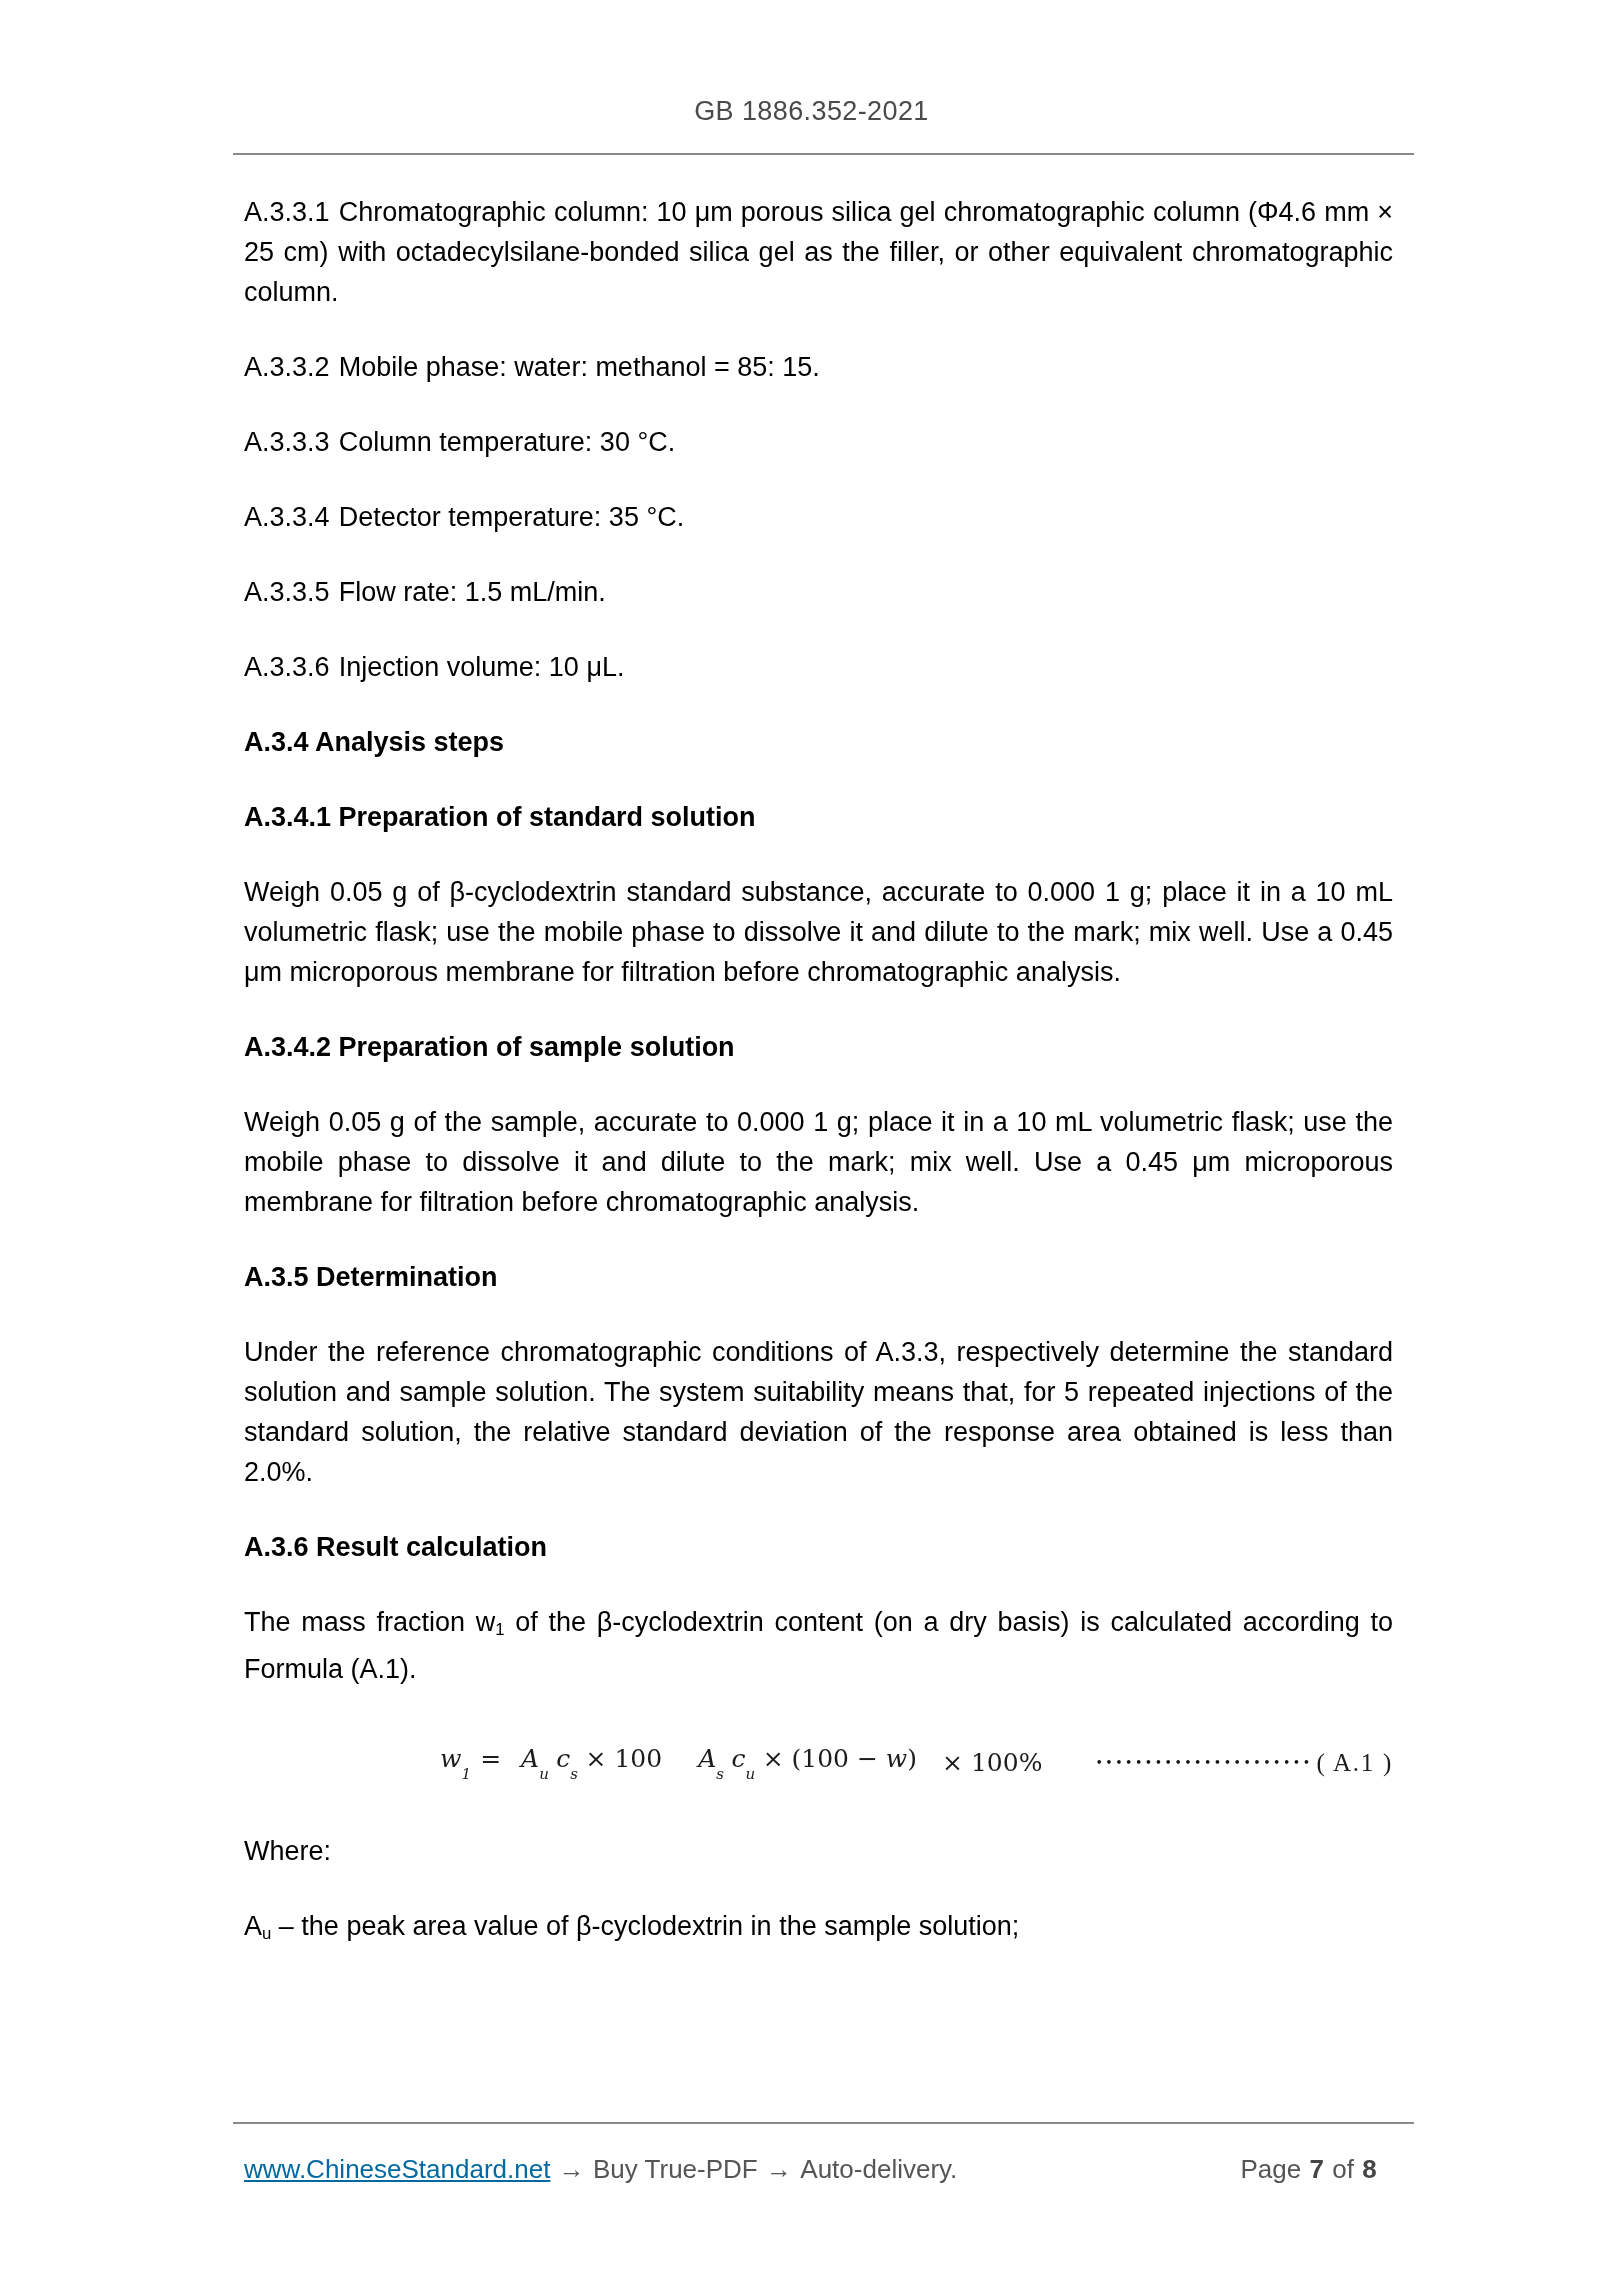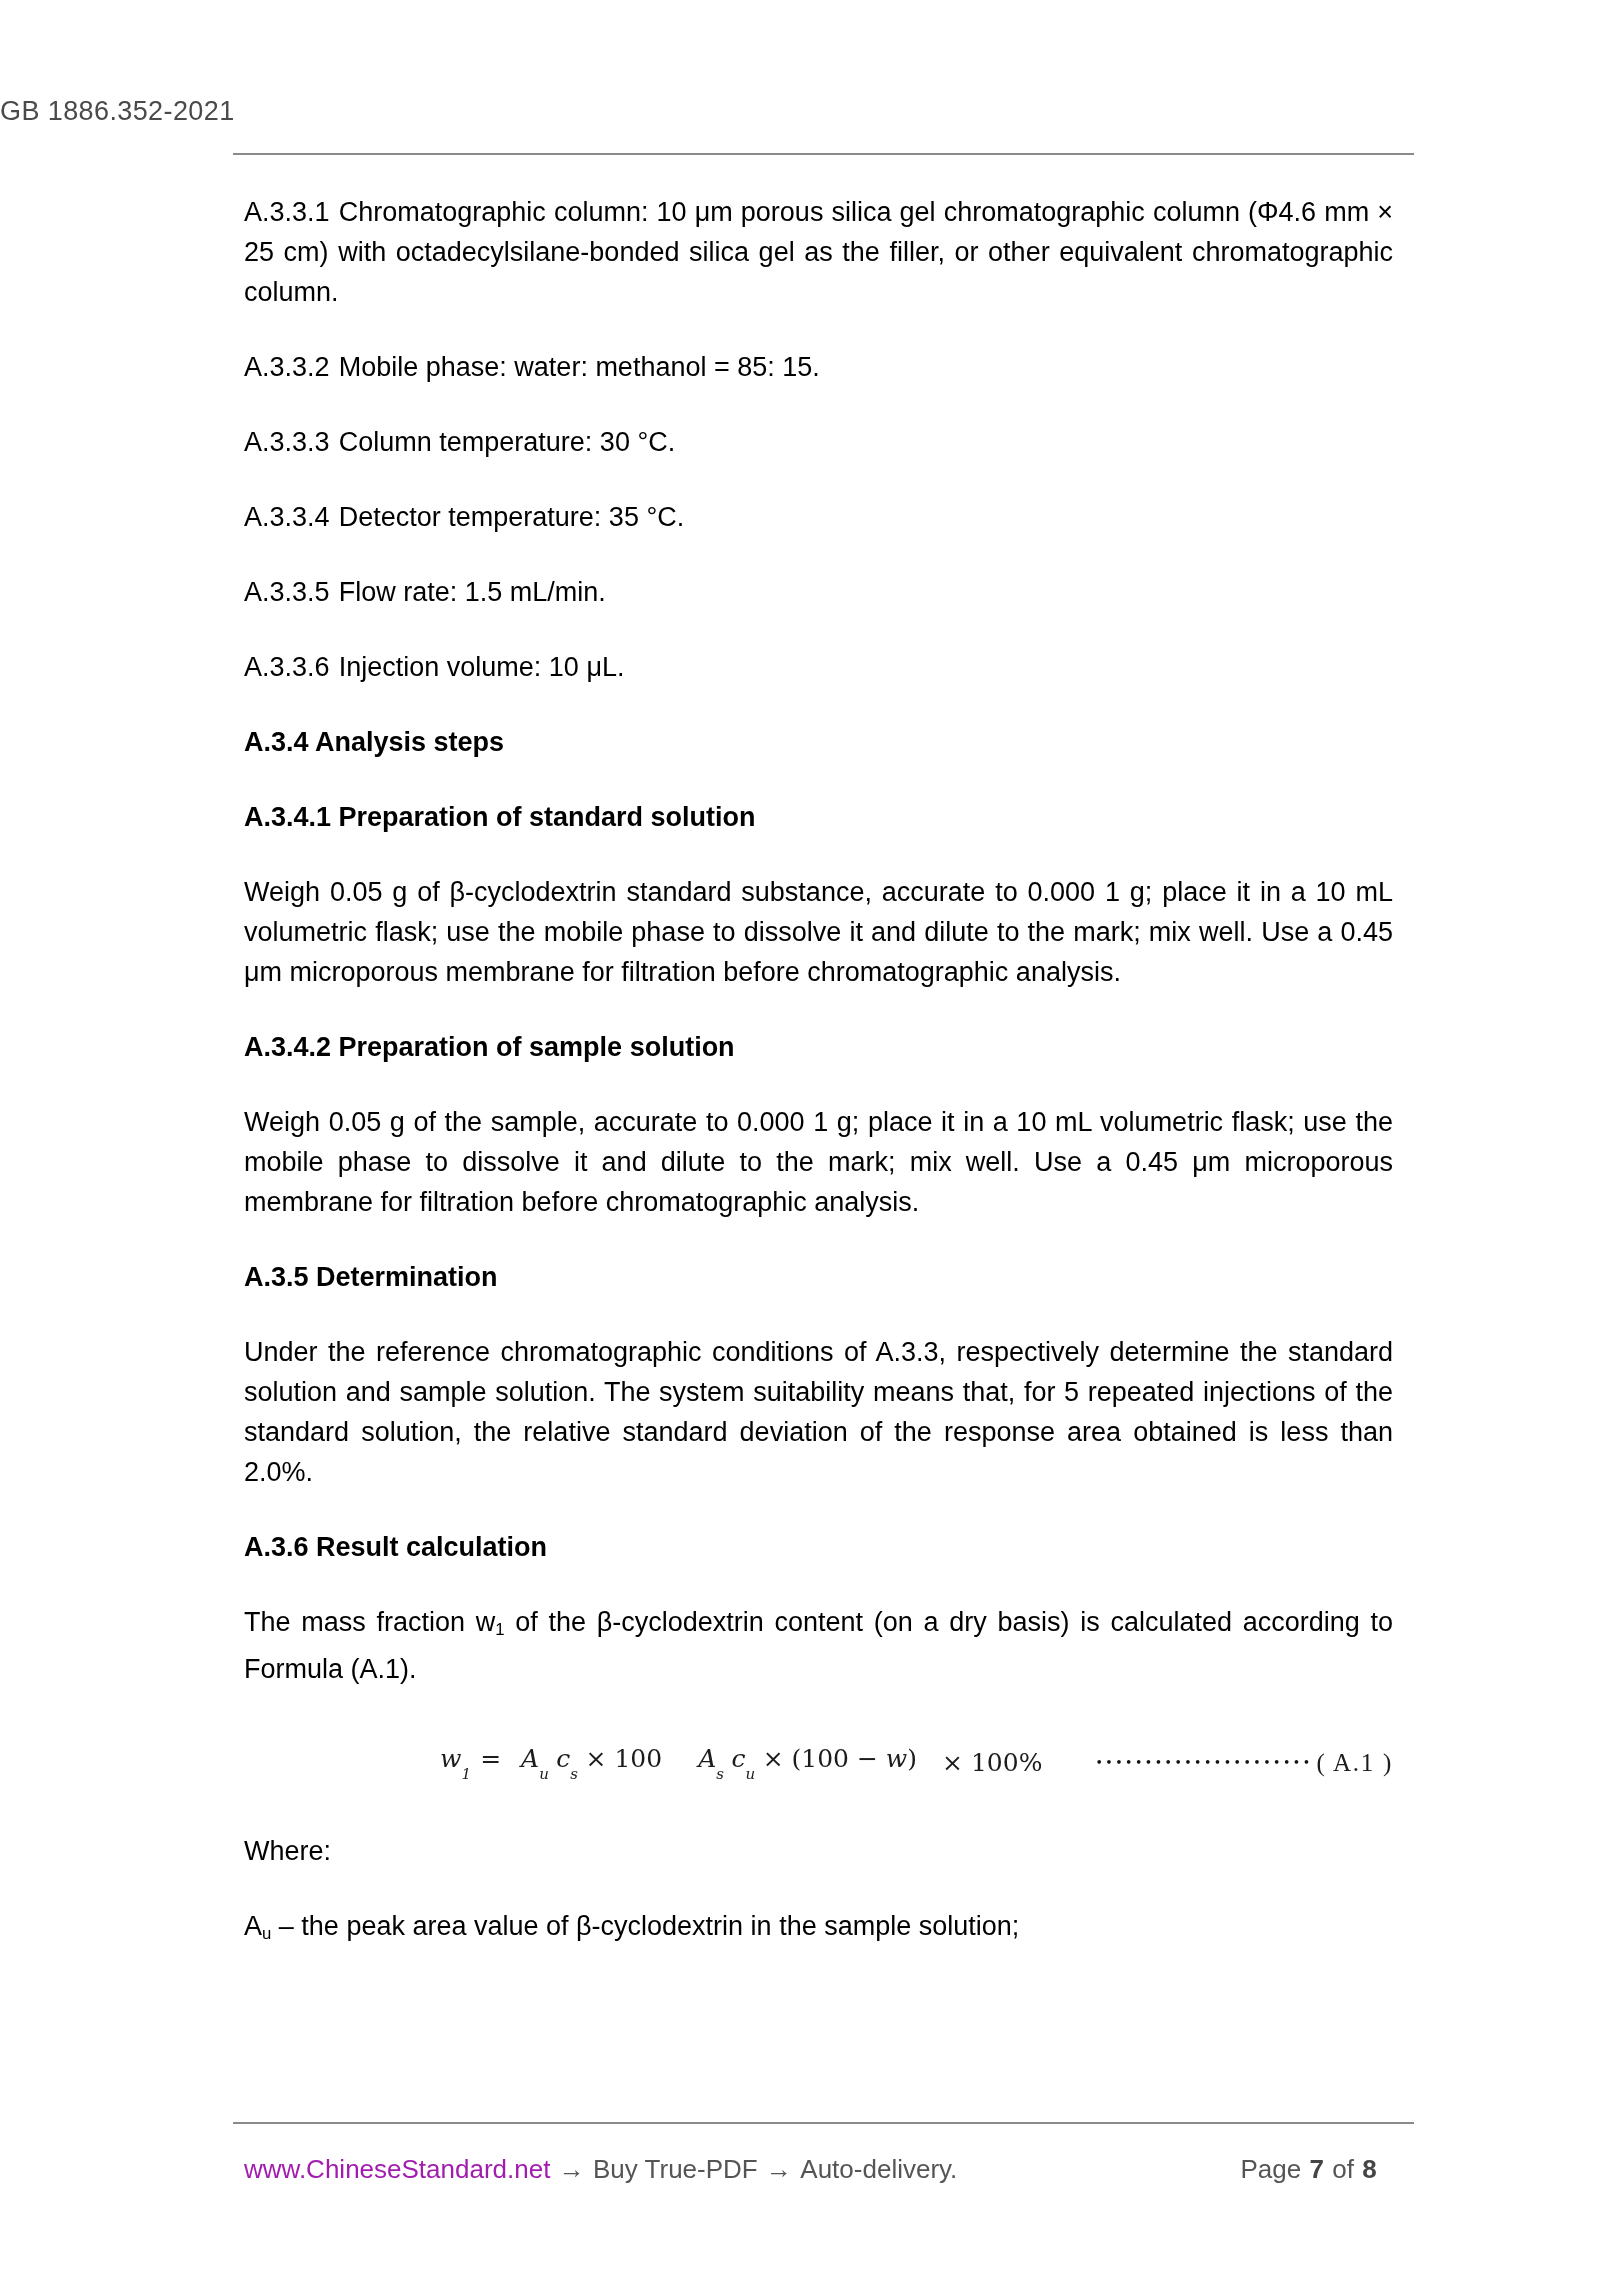--- a/index.html
+++ b/index.html
@@ -9,21 +9,21 @@
     width: 1623px;
     height: 2295px;
     background: #ffffff;
     font-family: "Liberation Sans", sans-serif;
     color: #000000;
     overflow: hidden;
   }
   
   .header { padding-top: 95px; }
   .std-code {
-    text-align: left;
+    text-align: center;
     font-size: 27px;
     line-height: 33px;
     color: #4a4a4a;
     letter-spacing: 0.4px;
   }
   .rule {
     height: 1.7px;
     background: #8a8a8a;
     margin-left: 233px;
     margin-right: 209px;
@@ -80,21 +80,21 @@
   .footer-row {
     display: flex;
     justify-content: space-between;
     align-items: baseline;
     margin: 0 243px 0 244px;
     padding-top: 27.5px;
     font-size: 26px;
     line-height: 37px;
     color: #555555;
   }
-  .site { color: #a21caf; cursor: pointer; }
+  .site { color: #0369a1; text-decoration: underline; cursor: pointer; }
   .arrow { margin: 0 8.3px; color: #555555; }
   .pageinfo span { margin-left: 5px; }
   .pageinfo strong { color: #454545; margin-left: 8.3px; margin-right: 3.3px; font-weight: bold; }
   .pageinfo .pl { margin-left: 0; }
 </style>
 </head>
 <body>
 
 <div class="page">
 

